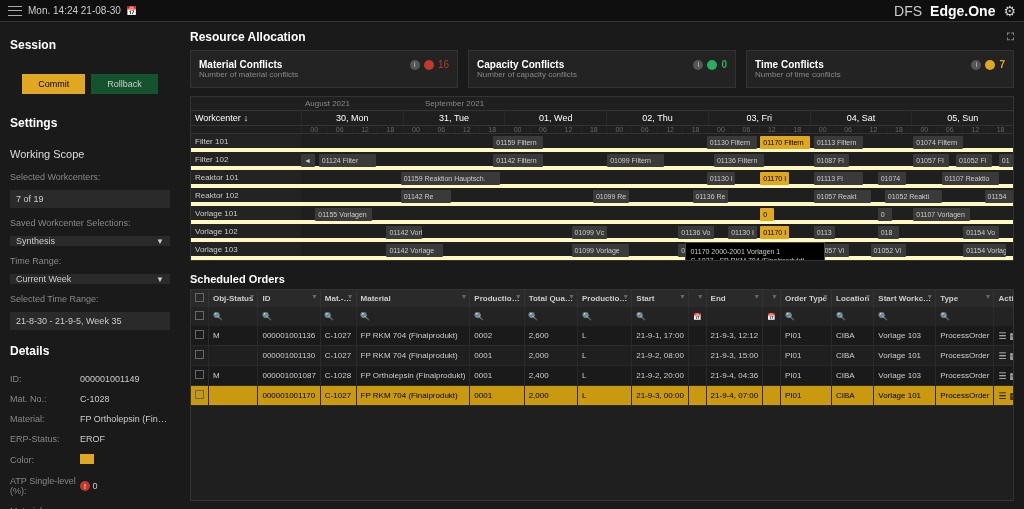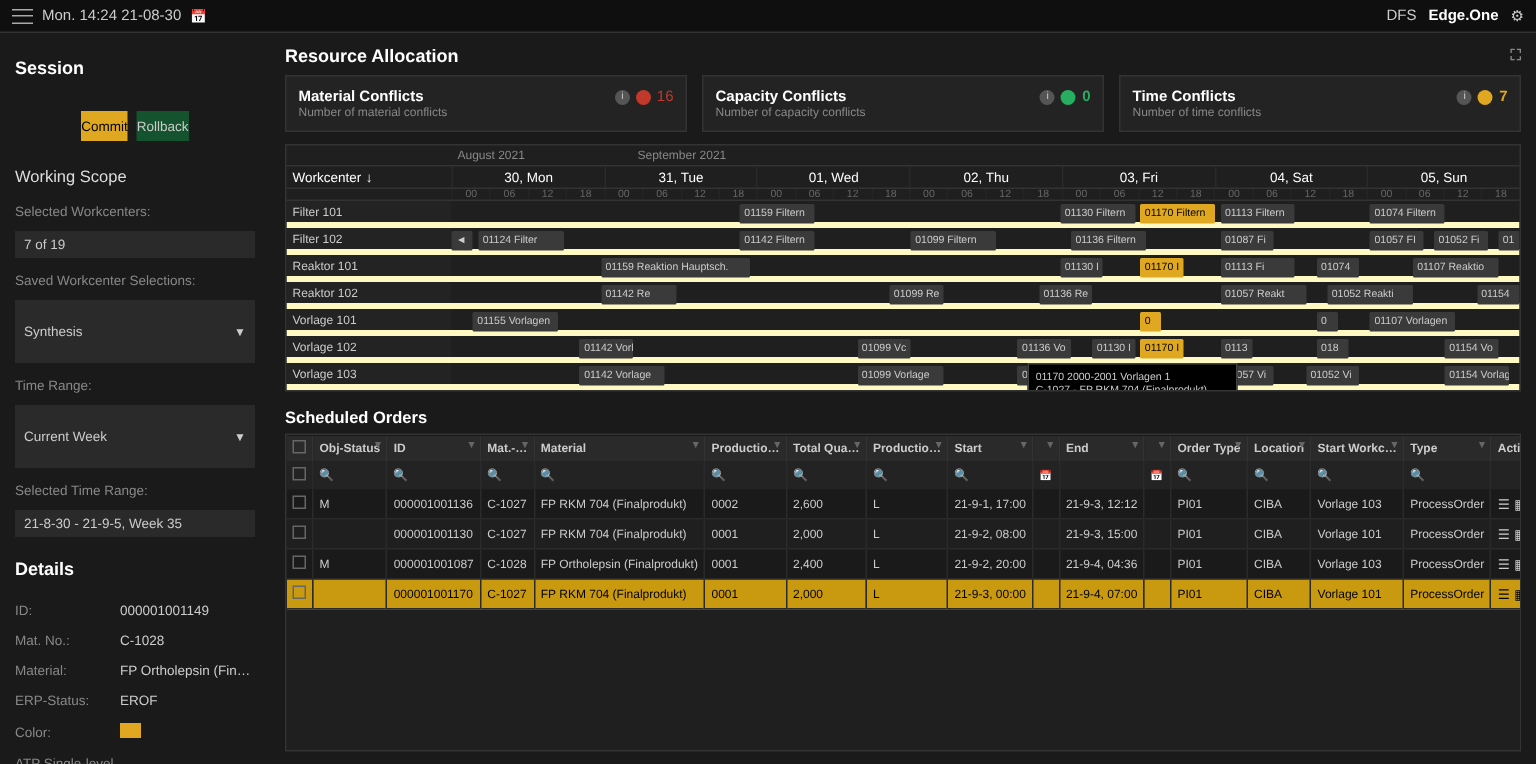--- a/index.html
+++ b/index.html
@@ -1,33 +1,33 @@
 <!DOCTYPE html>
 <html><head>
 <meta charset="utf-8">
 <style>
 *{box-sizing:border-box;margin:0;padding:0;font-family:Arial,sans-serif}
 body{background:#1a1a1a;color:#ccc;font-size:10px;width:1024px;height:509px;overflow:hidden}
 .topbar{height:22px;background:#0f0f0f;display:flex;align-items:center;padding:0 8px;justify-content:space-between;border-bottom:1px solid #333}
 .topbar-left{display:flex;align-items:center;gap:6px}
 .menu-icon{width:14px;height:10px;display:flex;flex-direction:column;justify-content:space-between;cursor:pointer}
 .menu-icon span{height:1px;background:#aaa;width:100%}
-.topbar-right{display:flex;align-items:flex-start;gap:8px;font-size:10px}
+.topbar-right{display:flex;align-items:flex-start;gap:8px;font-size:14px}
 .brand-sub{font-weight:bold;color:#fff}
 .main{display:flex;height:487px}
 .sidebar{width:180px;background:#1a1a1a;padding:8px 10px;display:flex;flex-direction:column;gap:6px;overflow-y:auto}
 .sec-title{font-size:12px;font-weight:bold;color:#fff;margin:8px 0}
 .btn-row{display:flex;gap:6px;justify-content:center;margin:8px 0}
-.btn{padding:5px 0;font-size:9px;cursor:pointer;border:none}
+.btn{padding:5px 16px;font-size:9px;cursor:pointer;border:none}
 .btn-commit{background:#e0a820;color:#000}
 .btn-rollback{background:#14532d;color:#ccc}
 .subtitle{font-size:11px;color:#ddd;margin:4px 0 2px}
 .label{font-size:9px;color:#888;margin-top:4px}
 .input-box{background:#2a2a2a;border:none;padding:4px 6px;color:#ccc;font-size:9px;margin-top:2px;width:100%}
-.dropdown{background:#2a2a2a;padding:16px 6px;font-size:9px;display:flex;justify-content:space-between;align-items:center;cursor:pointer;margin-top:2px}
+.dropdown{background:#2a2a2a;padding:0 6px;font-size:9px;display:flex;justify-content:space-between;align-items:center;cursor:pointer;margin-top:2px}
 .chevron{font-size:8px}
 .detail-row{display:flex;justify-content:space-between;align-items:center;padding:2px 0;font-size:9px}
 .detail-row .dl{color:#888;flex:0 0 70px}
 .detail-row .dv{color:#ccc;flex:1;overflow:hidden;text-overflow:ellipsis;white-space:nowrap}
 .color-swatch{width:14px;height:10px;background:#e0a820;display:inline-block}
 .dot{width:10px;height:10px;border-radius:50%;display:inline-flex;align-items:center;justify-content:center;font-size:7px}
 .dot-red{background:#c0392b;color:#fff}
 .dot-green{background:#27ae60;color:#fff}
 .content{flex:1;background:#1a1a1a;padding:8px 10px;overflow:hidden;display:flex;flex-direction:column}
 .page-title{font-size:12px;font-weight:bold;color:#fff;display:flex;justify-content:space-between;align-items:center;margin-bottom:6px}
@@ -94,20 +94,21 @@
   </div>
 </div>
 
 <div class="main">
   <div class="sidebar">
     <div class="sec-title">Session</div>
     <div class="btn-row">
       <button class="btn btn-commit">Commit</button>
       <button class="btn btn-rollback">Rollback</button>
     </div>
+    <div class="sec-title">Settings</div>
     <div class="subtitle">Working Scope</div>
     <div class="label">Selected Workcenters:</div>
     <div class="input-box">7 of 19</div>
     <div class="label">Saved Workcenter Selections:</div>
     <div class="dropdown">
         <span>Synthesis</span>
         <span class="chevron">▼</span>
       </div>
     <div class="label">Time Range:</div>
     <div class="dropdown">

